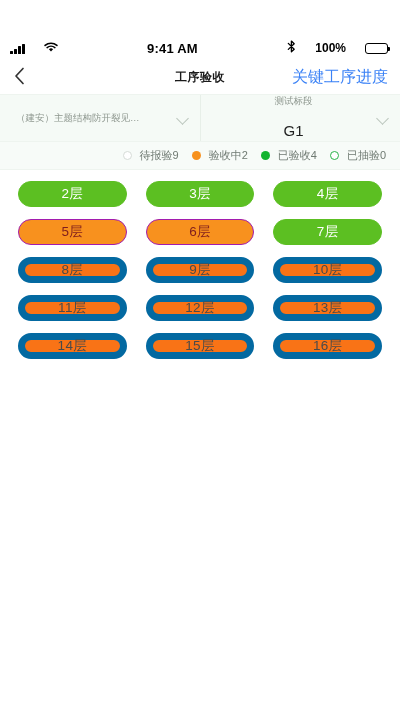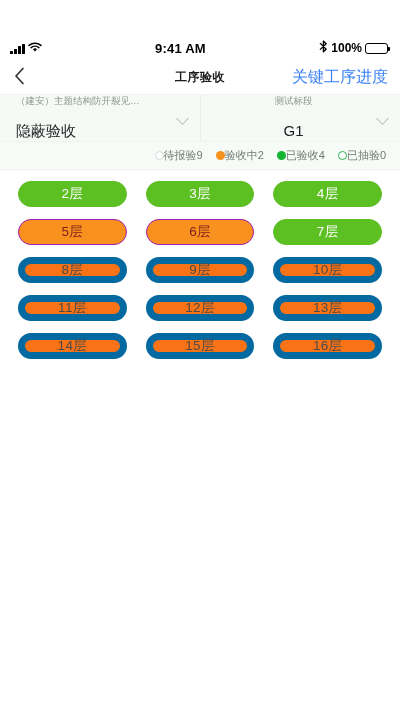--- a/index.html
+++ b/index.html
@@ -32,21 +32,21 @@
     align-items: center;
     justify-content: space-between;
     padding: 0 12px 0 10px;
     box-sizing: border-box;
     background: #ffffff;
     color: #000000;
   }
   .status-left, .status-right {
     display: flex;
     align-items: center;
-    gap: 3px;
+    gap: 19px;
   }
   .status-center {
     font-size: 13px;
     font-weight: bold;
     letter-spacing: 0.2px;
     color: #000;
   }
   .signal-bars {
     display: flex;
     align-items: flex-end;
@@ -203,21 +203,21 @@
     justify-content: flex-end;
     gap: 13px;
     padding: 0 14px 0 0;
     box-sizing: border-box;
     background: #f7fbf8;
     border-bottom: 1px solid #eef4ef;
   }
   .legend-item {
     display: flex;
     align-items: center;
-    gap: 0;
+    gap: 8px;
     font-size: 11px;
     color: #6f7a72;
     white-space: nowrap;
   }
   .dot {
     width: 9px;
     height: 9px;
     border-radius: 50%;
     box-sizing: border-box;
     flex: 0 0 auto;
@@ -333,21 +333,20 @@
       </svg>
     </div>
     <div class="nav-title">工序验收</div>
     <div class="nav-right">关键工序进度</div>
   </div>
 
   <div class="filter-bar">
     <div class="filter-cell">
       <div class="filter-texts">
         <div class="filter-label">（建安）主题结构防开裂见…</div>
-        <div class="filter-value">隐蔽验收</div>
       </div>
       <span class="chevron"></span>
     </div>
     <div class="filter-cell">
       <div class="filter-texts">
         <div class="filter-label">测试标段</div>
         <div class="filter-value">G1</div>
       </div>
       <span class="chevron"></span>
     </div>

